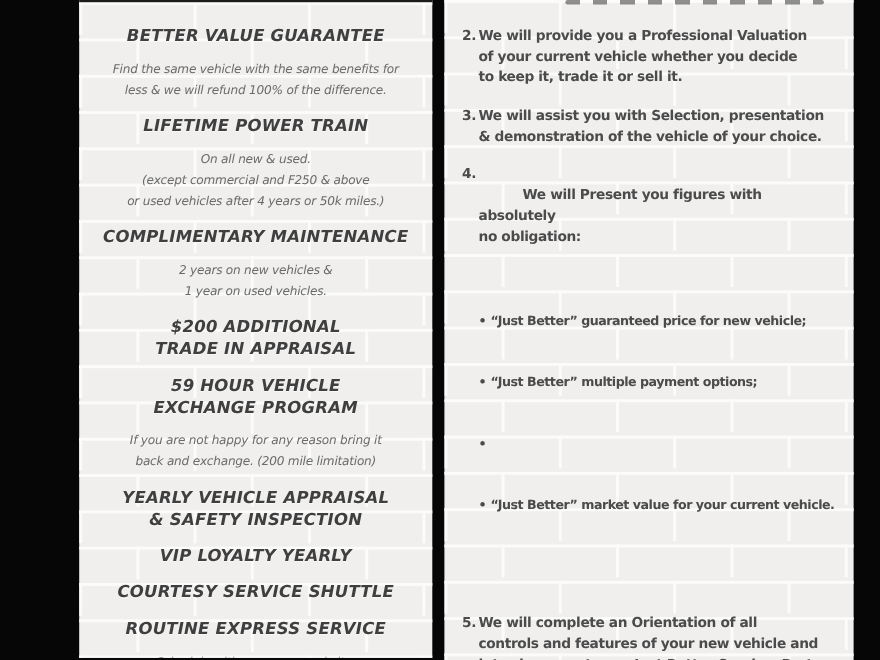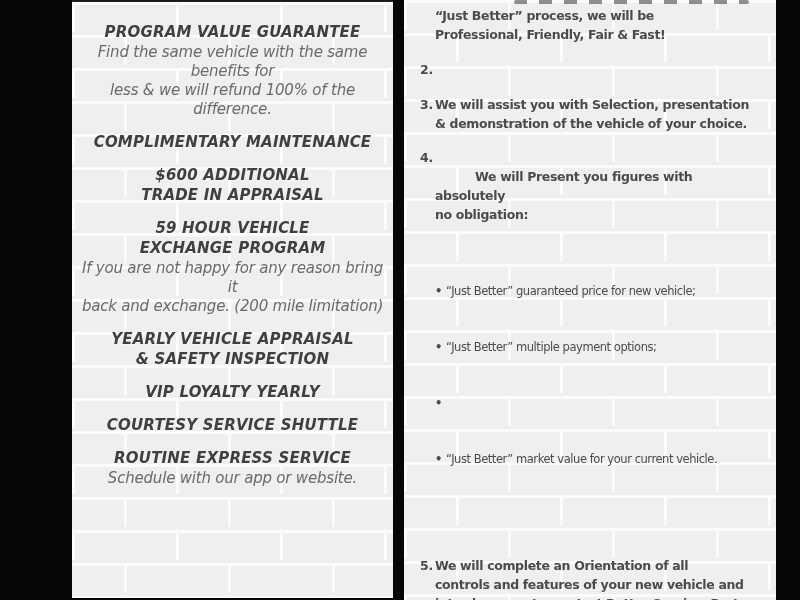--- a/index.html
+++ b/index.html
@@ -27,22 +27,22 @@
 
   
   .left-inner{padding:20px 6px 0 6px;text-align:center;}
   .sec{margin-bottom:13px;}
   .sec-h{
     font-style:italic;font-weight:700;font-size:15px;line-height:20px;
     color:var(--text_dark,#3f3f3f);letter-spacing:.2px;white-space:pre-wrap;
     text-shadow:0 1px 0 rgba(255,255,255,.55);
   }
   .sec-b{
-    font-style:oblique 9deg;font-size:15px;line-height:19px;letter-spacing:-.2px;
-    color:var(--text_body,#6a6a6a);white-space:pre-wrap;margin-top:1px;
+    font-style:oblique 9deg;font-size:11px;line-height:19px;letter-spacing:-.2px;
+    color:var(--text_body,#6a6a6a);white-space:pre-wrap;margin-top:11px;
   }
   .sec-b:empty{display:none;}
 
   
   .right-inner{padding:6px 12px 0 16px;position:relative;}
   .remnant{
     position:absolute;top:0;left:110px;width:235px;height:4px;border-radius:2px;
     background:repeating-linear-gradient(90deg, rgba(70,70,70,.6) 0 13px, transparent 13px 25px);
   }
   .item{display:flex;margin-bottom:16px;}
@@ -52,45 +52,53 @@
   }
   .item .txt{
     font-weight:700;font-size:12.5px;line-height:19px;letter-spacing:-.35px;
     color:var(--text_right,#4b4b4b);white-space:pre-wrap;
   }
   .mb15{margin-bottom:15px;} .mb12{margin-bottom:12px;}
   .bullets{margin-top:1px;}
   .bullet{display:flex;}
   .bullet .dot{flex:0 0 11px;font-size:11.5px;line-height:18px;font-weight:700;color:var(--text_right,#4b4b4b);}
   .bullet .btxt{
-    font-weight:400;font-size:11.5px;line-height:18px;letter-spacing:-.45px;
+    font-weight:700;font-size:11.5px;line-height:18px;letter-spacing:-.45px;
     color:var(--text_right,#4b4b4b);white-space:pre-wrap;text-align:right;
   }
 </style>
 </head>
 <body>
 
 <div class="stage">
 
   <div class="panel panel-left">
     <div class="left-inner">
 
       <div class="sec">
-        <div class="sec-h">PROGRAM VALUE GUARANTEE</div>
+        <div class="sec-h">BETTER VALUE GUARANTEE</div>
         <div class="sec-b">Find the same vehicle with the same benefits for
 less &amp; we will refund 100% of the difference.</div>
       </div>
 
+      <div class="sec">
+        <div class="sec-h">LIFETIME POWER TRAIN</div>
+        <div class="sec-b">On all new &amp; used.
+(except commercial and F250 &amp; above
+or used vehicles after 4 years or 50k miles.)</div>
+      </div>
 
       <div class="sec">
         <div class="sec-h">COMPLIMENTARY MAINTENANCE</div>
+        <div class="sec-b">2 years on new vehicles &amp;
+1 year on used vehicles.</div>
       </div>
 
       <div class="sec">
-        <div class="sec-h">$600 ADDITIONAL
+        <div class="sec-h">$200 ADDITIONAL
 TRADE IN APPRAISAL</div>
       </div>
 
       <div class="sec">
         <div class="sec-h">59 HOUR VEHICLE
 EXCHANGE PROGRAM</div>
         <div class="sec-b">If you are not happy for any reason bring it
 back and exchange. (200 mile limitation)</div>
       </div>
 
@@ -118,26 +126,27 @@
     </div>
   </div>
 
   <div class="panel panel-right">
     <div class="right-inner">
 
       <div class="remnant"></div>
 
       <div class="item">
         <span class="num"></span>
-        <span class="txt">“Just Better” process, we will be
-Professional, Friendly, Fair &amp; Fast!</span>
       </div>
 
       <div class="item">
         <span class="num">2.</span>
+        <span class="txt">We will provide you a Professional Valuation
+of your current vehicle whether you decide
+to keep it, trade it or sell it.</span>
       </div>
 
       <div class="item mb15">
         <span class="num">3.</span>
         <span class="txt">We will assist you with Selection, presentation
 &amp; demonstration of the vehicle of your choice.</span>
       </div>
 
       <div class="item mb12">
         <span class="num">4.</span>

